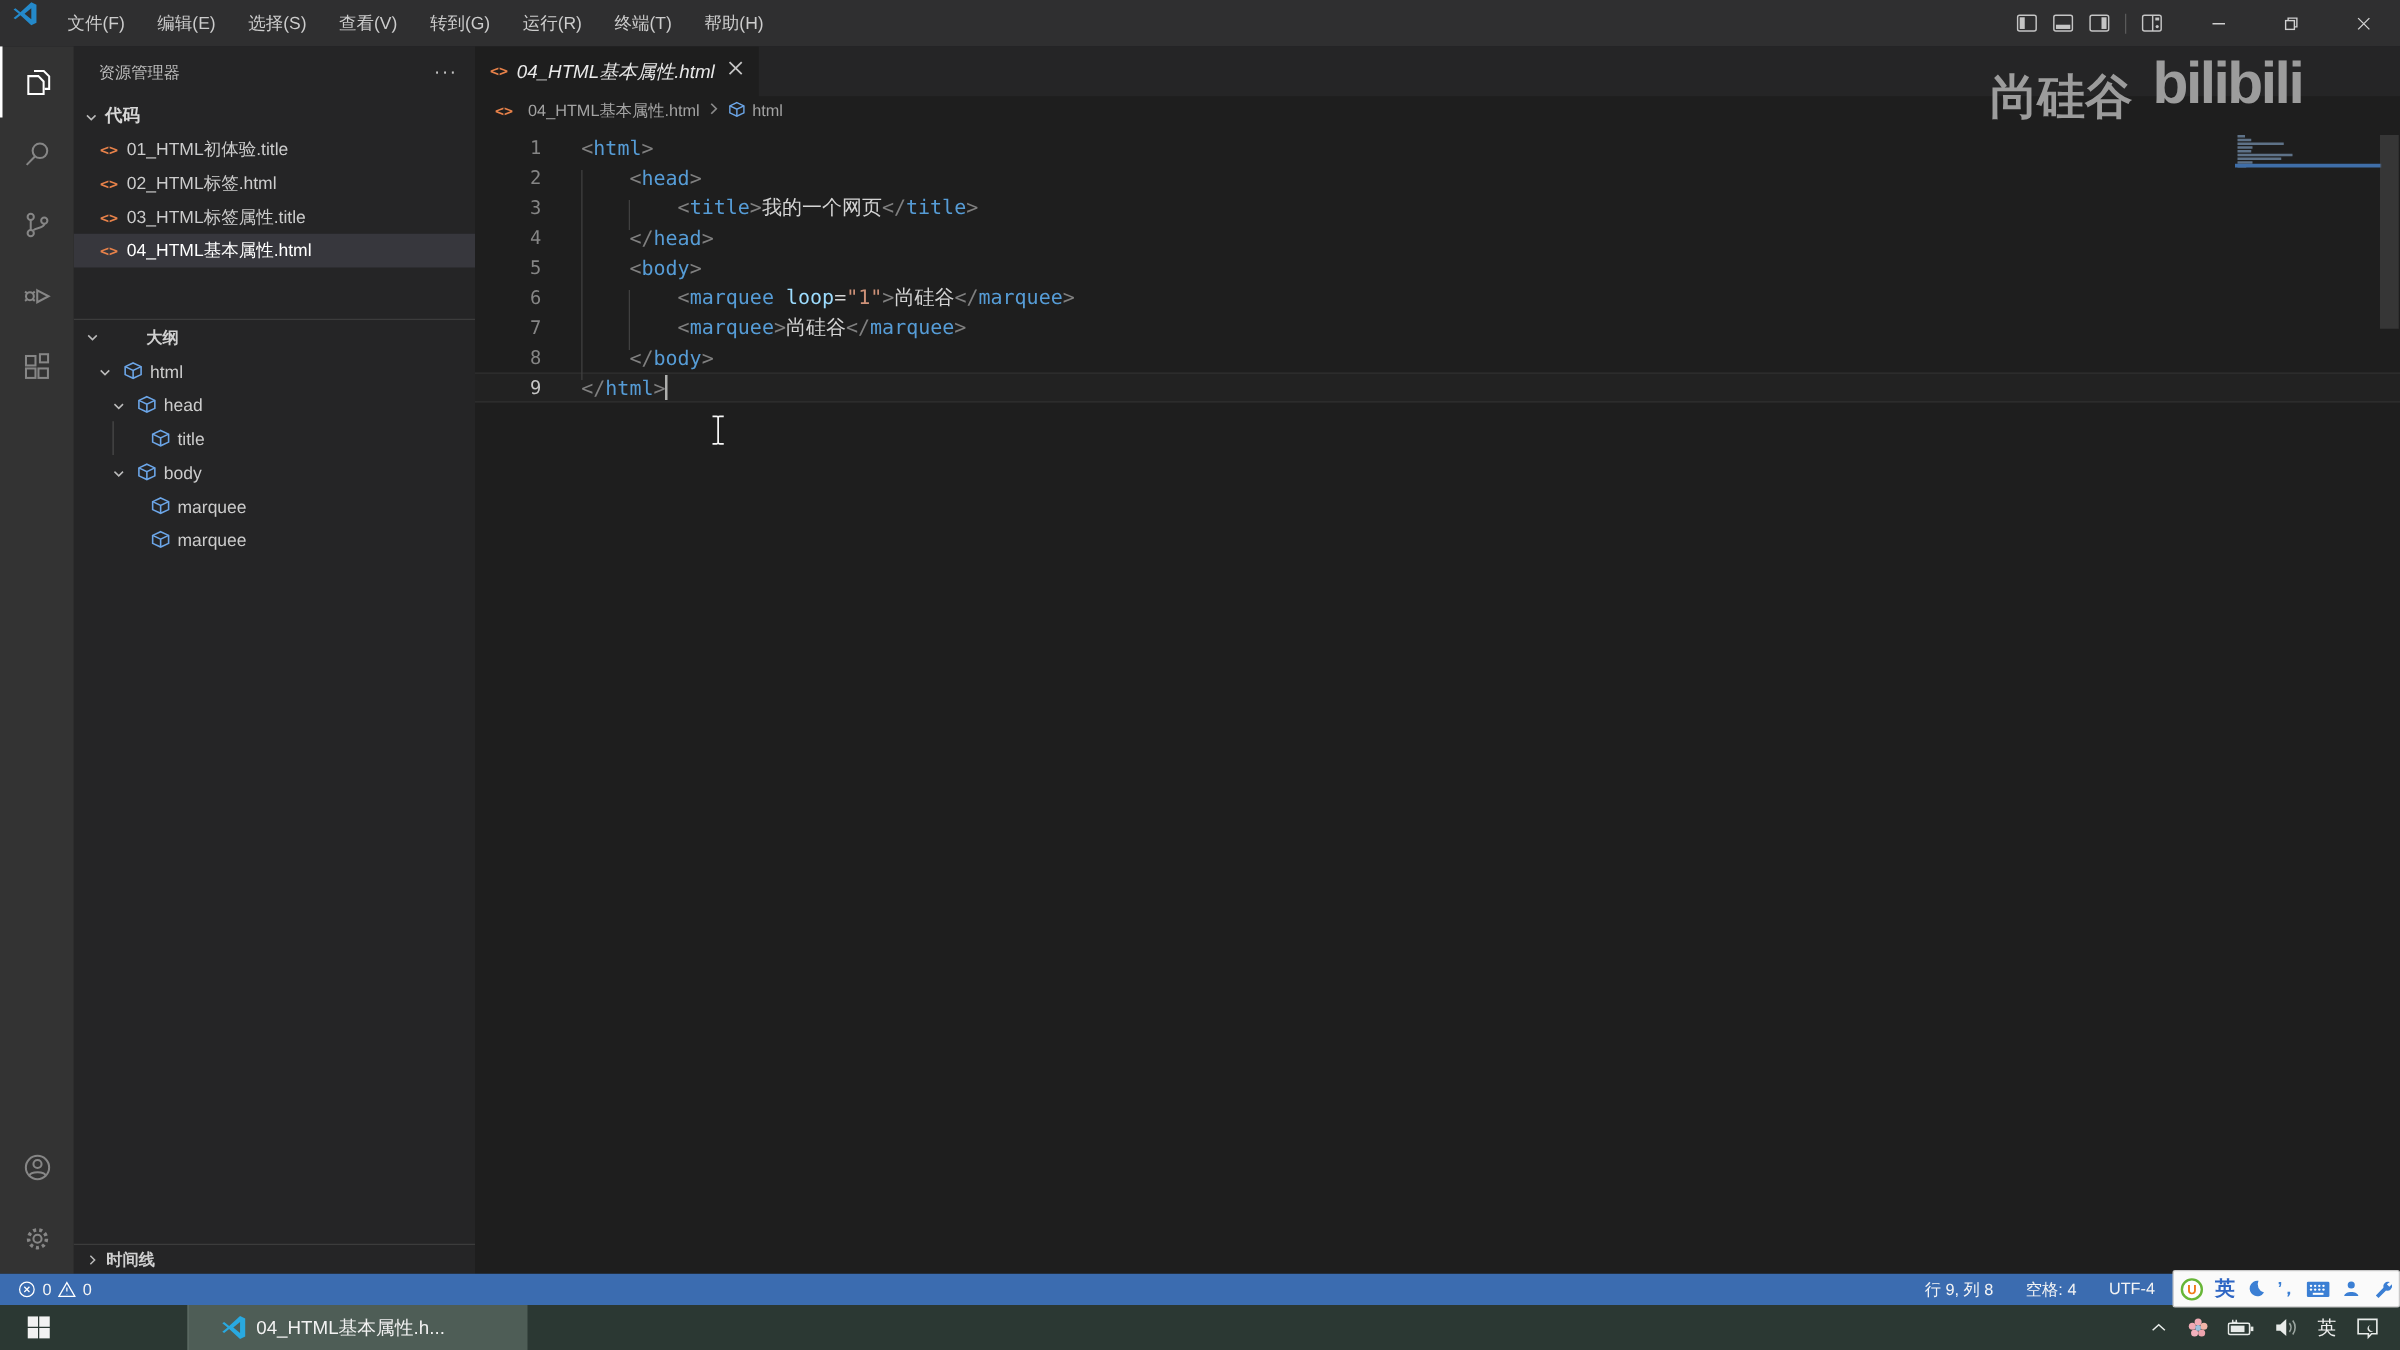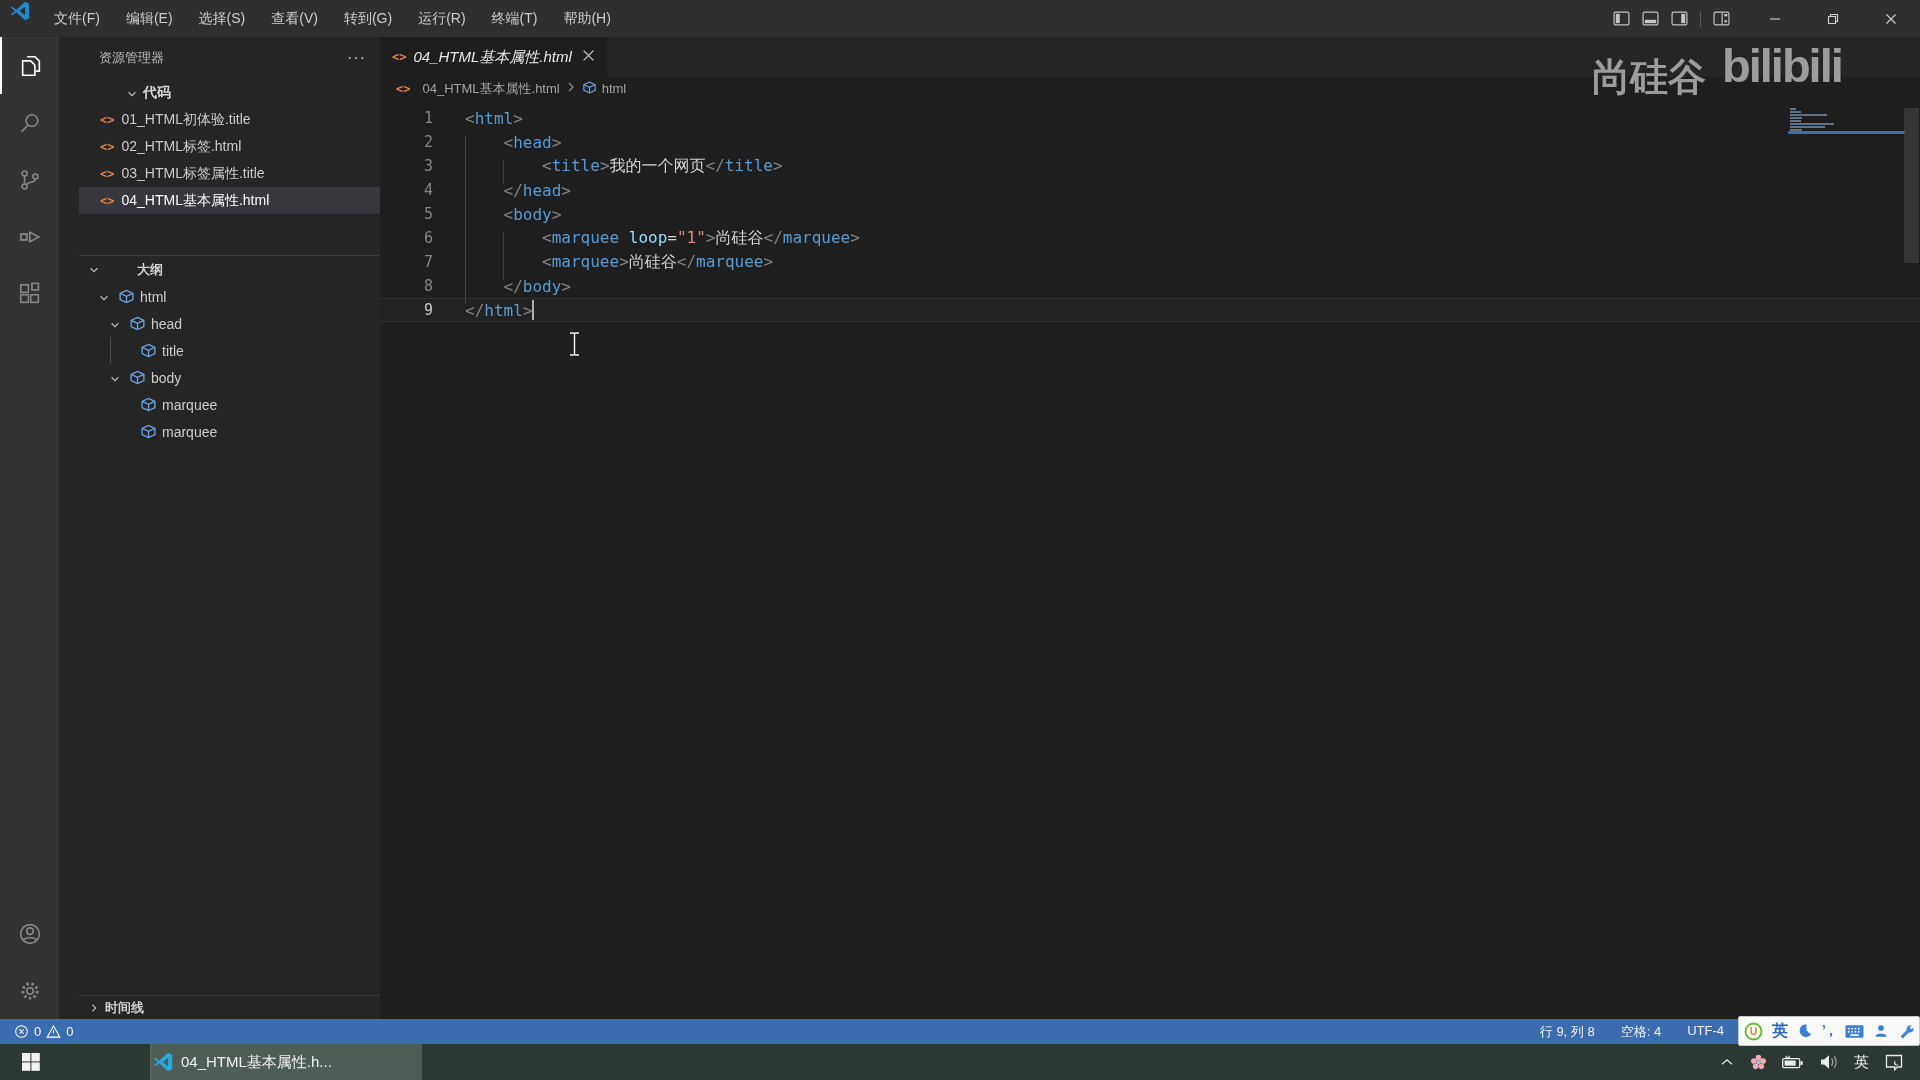--- a/index.html
+++ b/index.html
@@ -26,25 +26,25 @@
   
   .activitybar { position:absolute; left:0; top:37px; width:59px; bottom:61px; background:#333333;
     display:flex; flex-direction:column; z-index:10; }
   .act-item { height:57px; display:flex; align-items:center; justify-content:center; color:#868686; }
   .act-item.active { color:#ffffff; border-left:2px solid #ffffff; }
   .act-item svg { width:26px; height:26px; stroke:currentColor; fill:none; stroke-width:1.5; }
   .act-bottom { margin-top:auto; }
 
   
   .sidebar { position:absolute; left:59px; top:37px; width:321px; bottom:61px; background:#252526;
-    display:flex; flex-direction:column; color:#cccccc; z-index:9;padding-left:20px; }
+    display:flex; flex-direction:column; color:#cccccc; z-index:9; }
   .sb-title { height:42px; display:flex; align-items:center; padding:0 14px 0 20px; font-size:13px; color:#bbbbbb; }
   .sb-more { margin-left:auto; font-size:16px; letter-spacing:1px; color:#c5c5c5; }
   .row27 { height:27px; display:flex; align-items:center; font-size:14px; white-space:nowrap; }
-  .folder-row { padding-left:8px; font-weight:bold; color:#d7d7d7;margin-left:39px; }
+  .folder-row { padding-left:8px; font-weight:bold; color:#d7d7d7; }
   .chev { width:12px; height:12px; flex:none; margin-right:5px; }
   .chev svg { width:12px; height:12px; stroke:#bbbbbb; fill:none; stroke-width:1.4; }
   .file-row { padding-left:21px; }
   .file-row.selected { background:#37373d; color:#ffffff; }
   .ficon { color:#e8824a; font-family:"DejaVu Sans Mono","Liberation Mono",monospace;
     font-size:12px; font-weight:bold; margin-right:7px; }
   .spacer41 { height:41px; }
   .section-divider { height:1px; background:#3c3c3c; }
   .sect-head { padding-left:9px; font-weight:bold; font-size:13px; color:#d0d0d0;gap:32px; }
   .tree-row { position:relative; height:27px; display:flex; align-items:center; font-size:14px; color:#cccccc; }
@@ -104,21 +104,21 @@
     justify-content:space-between; padding:0 5px; z-index:30; }
   .ime-item { display:flex; align-items:center; justify-content:center; }
   .ime-cn { color:#2f66c4; font-weight:bold; font-size:16px; }
   .ime-punct { color:#3b7fd4; font-weight:bold; font-size:14px; letter-spacing:-2px; }
 
   
   .taskbar { position:absolute; left:0; right:0; top:1044px; height:36px; background:#2b3833; z-index:14; }
   .start-btn { position:absolute; left:0; top:0; width:62px; height:36px; display:flex;
     align-items:center; justify-content:center; }
   .task-btn { position:absolute; left:150px; top:0; width:272px; height:36px; background:#4e5d56;
-    border-left:1px solid #5d6c65; display:flex; align-items:center; padding:0 1px; gap:7px; }
+    border-left:1px solid #5d6c65; display:flex; align-items:center; padding:0 25px; gap:7px; }
   .task-label { color:#f2f2f2; font-size:15px; white-space:nowrap; overflow:hidden; }
   .tray { position:absolute; right:16px; top:0; height:36px; display:flex; align-items:center; gap:15px; }
   .tray-cn { color:#f0f0f0; font-size:15px; }
   .tray svg.line { stroke:#e8ebe9; fill:none; stroke-width:1.4; }
 
   .mouse-cursor { position:absolute; left:567px; top:331px; z-index:60; pointer-events:none; }
 </style>
 </head>
 <body>
 

